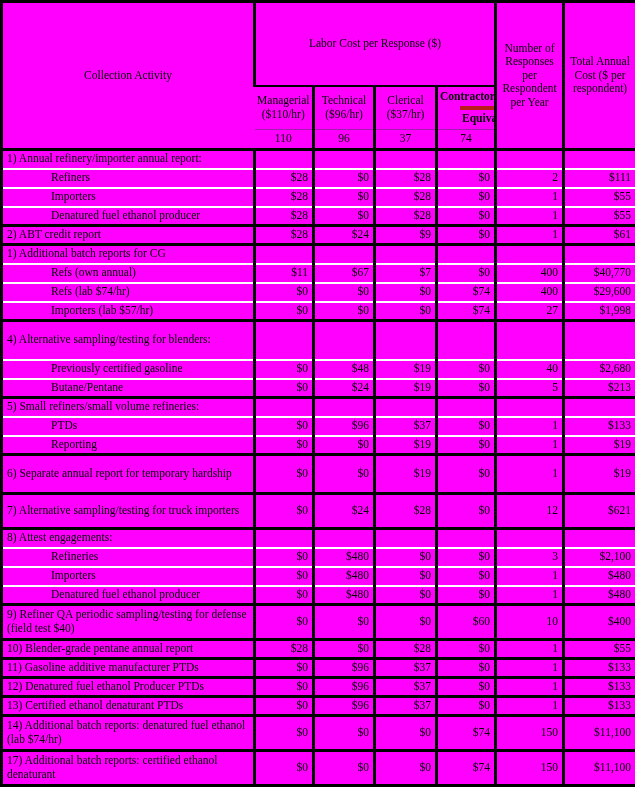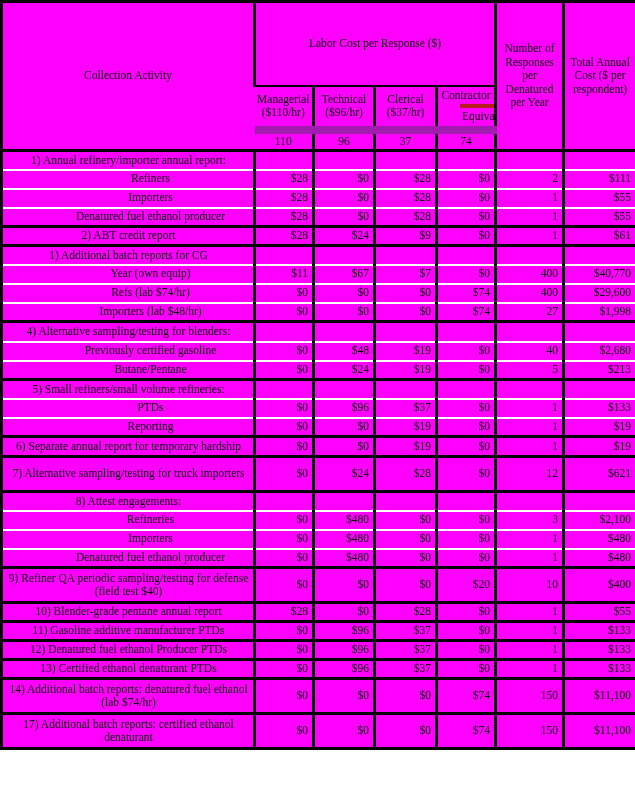--- a/index.html
+++ b/index.html
@@ -5,50 +5,50 @@
   html,body{margin:0;padding:0;background:#ffffff;}
   body{width:635px;font-family:"Liberation Serif",serif;color:#000;}
   table{width:635px;border-collapse:collapse;table-layout:fixed;background:#ff00ff;border:3px solid #000;}
   th,td{background:#ff00ff;font-weight:normal;font-size:11.5px;line-height:1.18;padding:1px 3px;overflow:hidden;vertical-align:middle;border-left:3px solid #000;}
   th:first-child,td:first-child{border-left:none;}
   thead th{text-align:center;}
   tr.h-a{height:84px;}
   tr.h-b{height:44px;}
   tr.h-b th{border-top:2px solid #000;padding:0;}
   tr.h-c{height:20px;}
-  tr.h-c th{border-top:8px solid #a21caf;}
+  tr.h-c th{border-top:1px solid #a21caf;}
   .divided{border-top:4px solid #b91c1c;margin-left:22px;}
-  .contractor-wrap div{padding:2px 2px;}
+  .contractor-wrap div{padding:2px 2px;font-weight:bold;}
   tbody td{border-top:2px solid #fff;}
   tbody tr.section td{border-top:3px solid #000;}
   tbody tr{height:19px;}
-  tbody tr.tall{height:20px;}
+  tbody tr.tall{height:39px;}
   tbody tr.tall2{height:35px;}
-  td.label{text-align:center;padding-left:4px;}
+  td.label{text-align:left;padding-left:4px;}
   td.label.indent{padding-left:48px;}
   td.num{text-align:right;padding-right:4px;}
 </style>
 </head>
 <body>
 
 <table>
   <colgroup>
     <col style="width:253px">
     <col style="width:59px">
     <col style="width:61px">
     <col style="width:62px">
     <col style="width:59px">
     <col style="width:68px">
     <col style="width:73px">
   </colgroup>
   <thead>
     <tr class="h-a">
       <th rowspan="3">Collection Activity</th>
       <th colspan="4">Labor Cost per Response ($)</th>
-      <th rowspan="3">Number of Responses per Denatured per Year</th>
+      <th rowspan="3">Number of Responses per Respondent per Year</th>
       <th rowspan="3">Total Annual Cost ($ per respondent)</th>
     </tr>
     <tr class="h-b">
       <th>Managerial ($110/hr)</th>
       <th>Technical ($96/hr)</th>
       <th>Clerical ($37/hr)</th>
       <th class="contractor-wrap">
         <div>Contractor</div>
         <div class="divided">Equivalent</div>
       </th>
@@ -109,39 +109,39 @@
       <tr class="section">
     <td class="label">1) Additional batch reports for CG</td>
     <td class="num"></td>
     <td class="num"></td>
     <td class="num"></td>
     <td class="num"></td>
     <td class="num"></td>
     <td class="num"></td>
   </tr>
       <tr>
-    <td class="label indent">Year (own equip)</td>
+    <td class="label indent">Refs (own annual)</td>
     <td class="num">$11</td>
     <td class="num">$67</td>
     <td class="num">$7</td>
     <td class="num">$0</td>
     <td class="num">400</td>
     <td class="num">$40,770</td>
   </tr>
       <tr>
     <td class="label indent">Refs (lab $74/hr)</td>
     <td class="num">$0</td>
     <td class="num">$0</td>
     <td class="num">$0</td>
     <td class="num">$74</td>
     <td class="num">400</td>
     <td class="num">$29,600</td>
   </tr>
       <tr>
-    <td class="label indent">Importers (lab $48/hr)</td>
+    <td class="label indent">Importers (lab $57/hr)</td>
     <td class="num">$0</td>
     <td class="num">$0</td>
     <td class="num">$0</td>
     <td class="num">$74</td>
     <td class="num">27</td>
     <td class="num">$1,998</td>
   </tr>
       <tr class="section tall">
     <td class="label">4) Alternative sampling/testing for blenders:</td>
     <td class="num"></td>
@@ -248,21 +248,21 @@
     <td class="num">$0</td>
     <td class="num">$0</td>
     <td class="num">1</td>
     <td class="num">$480</td>
   </tr>
       <tr class="section tall2">
     <td class="label">9) Refiner QA periodic sampling/testing for defense (field test $40)</td>
     <td class="num">$0</td>
     <td class="num">$0</td>
     <td class="num">$0</td>
-    <td class="num">$20</td>
+    <td class="num">$60</td>
     <td class="num">10</td>
     <td class="num">$400</td>
   </tr>
       <tr class="section">
     <td class="label">10) Blender-grade pentane annual report</td>
     <td class="num">$28</td>
     <td class="num">$0</td>
     <td class="num">$28</td>
     <td class="num">$0</td>
     <td class="num">1</td>

